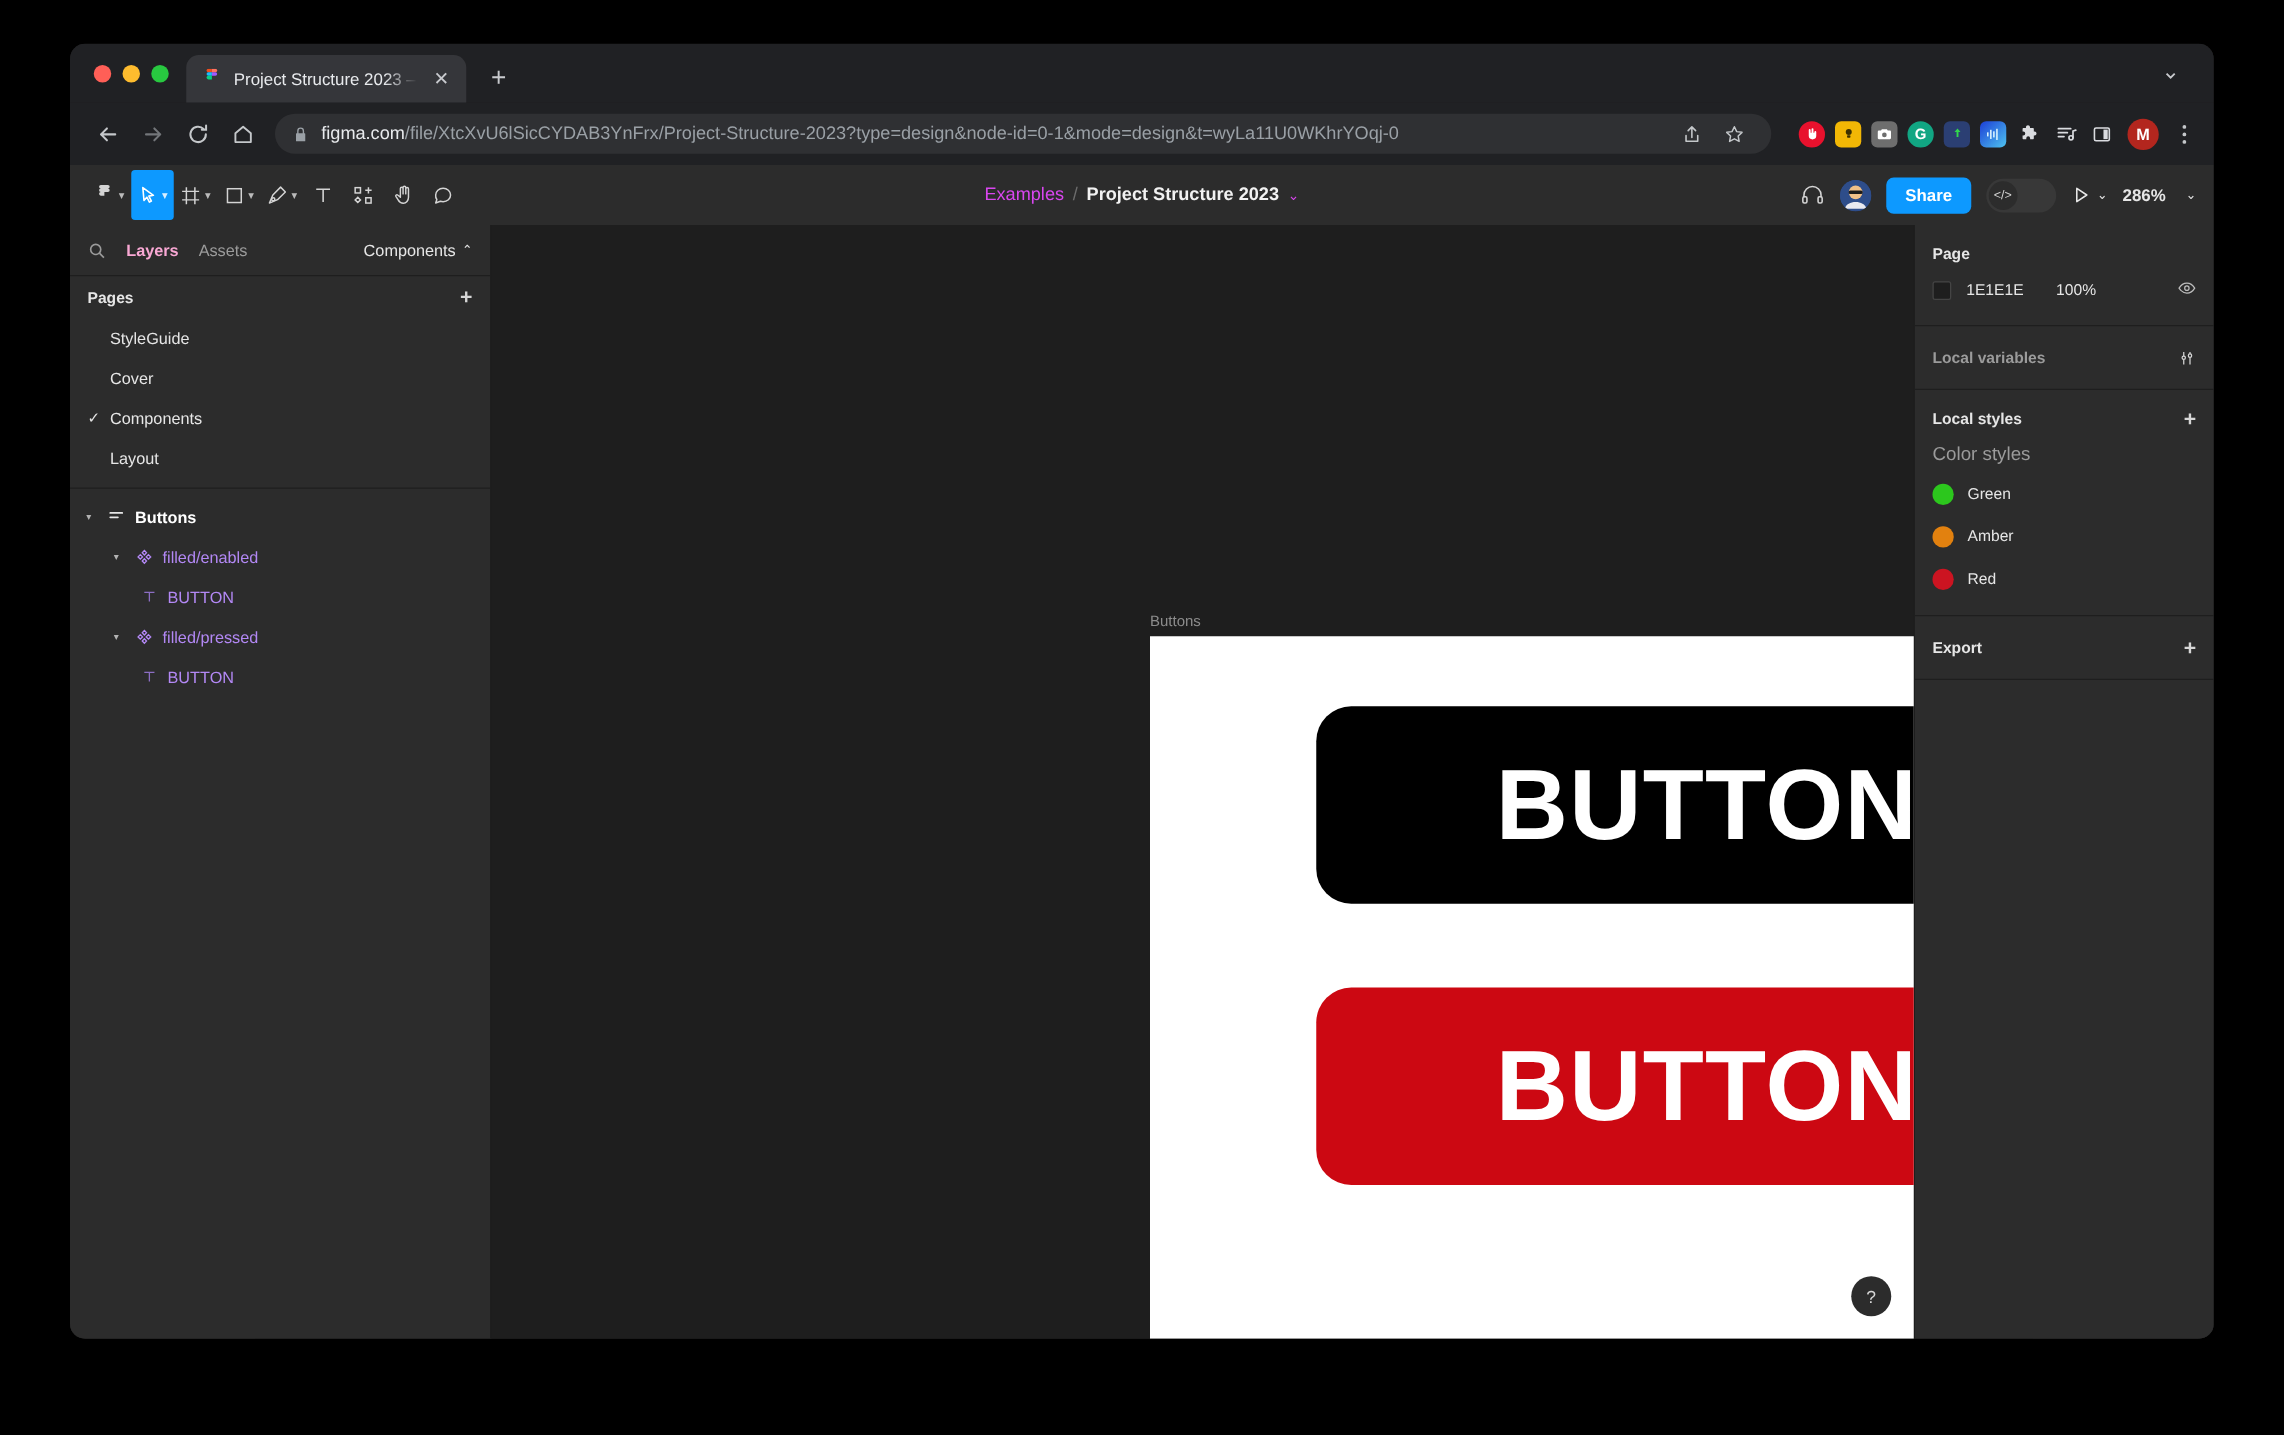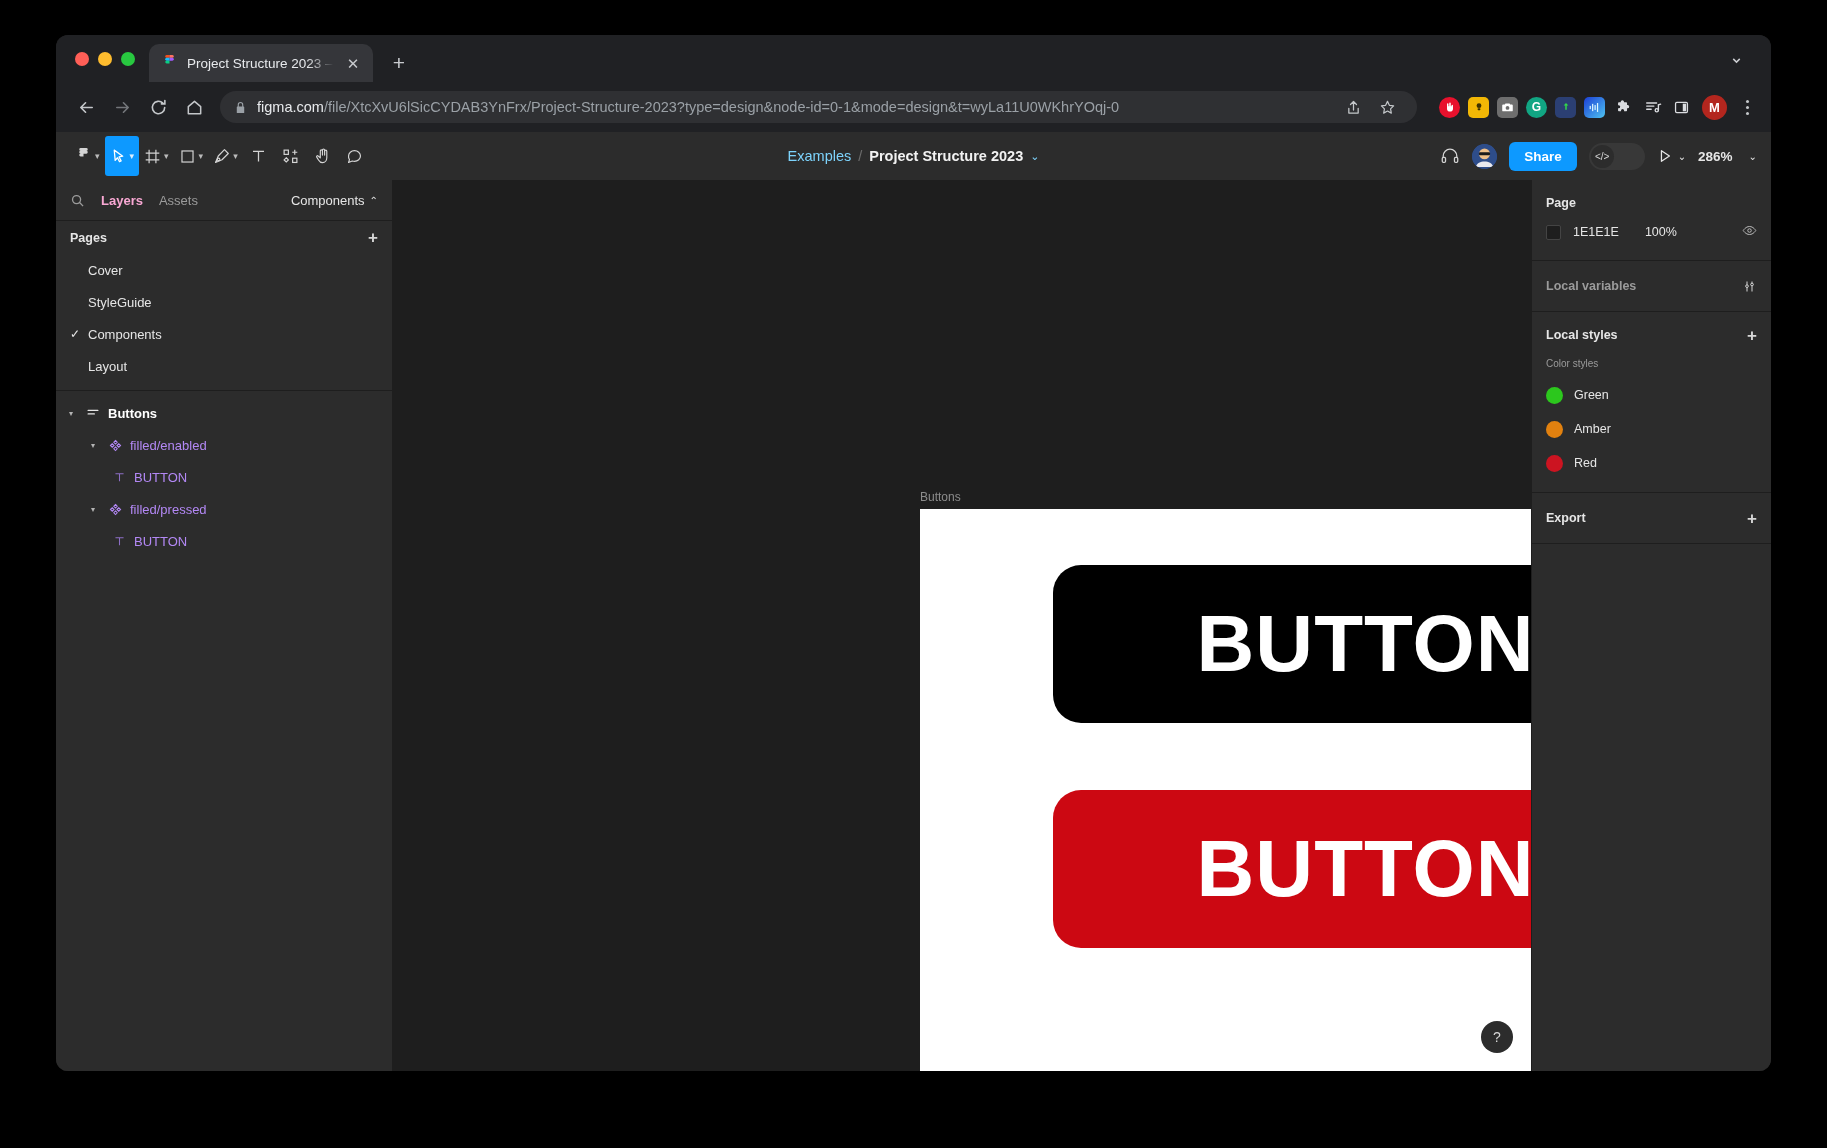--- a/index.html
+++ b/index.html
@@ -137,21 +137,21 @@
     display: flex; align-items: center; justify-content: center;
     gap: 2px; color: #d4d4d4; border-radius: 3px;
   }
   .tool.active { background: #0d99ff; color: #fff; }
   .tool .chev { font-size: 9px; opacity: .85; margin-left: 1px; }
   .fg-center {
     position: absolute; left: 0; right: 0;
     display: flex; align-items: center; justify-content: center;
     gap: 7px; pointer-events: none;
   }
-  .crumb-dim { color: #7dd3fc; font-size: 14.5px; text-align: right; }
+  .crumb-dim { color: #d946ef; font-size: 14.5px; text-align: right; }
   .crumb-sep { color: #6d6d6d; font-size: 14.5px; }
   .crumb-main { color: #f2f2f2; font-size: 14.5px; font-weight: bold; }
   .fg-right {
     margin-left: auto; display: flex; align-items: center; gap: 12px;
   }
   .share-btn {
     background: #0d99ff; color: #fff;
     font-size: 13.5px; font-weight: bold;
     padding: 7px 15px; border-radius: 6px;
   }
@@ -257,21 +257,21 @@
     padding: 0 14px; height: 26px;
     font-size: 12.5px; font-weight: bold; color: #e6e6e6;
   }
   .rp-head.dim { color: #9b9b9b; font-weight: bold; }
   .rp-row {
     display: flex; align-items: center; gap: 12px;
     padding: 0 14px; height: 32px; font-size: 12.5px; color: #e6e6e6;
   }
   .swatch { width: 15px; height: 15px; border-radius: 2px; border: 1px solid #444; flex: 0 0 auto; }
   .eye { margin-left: auto; color: #bdbdbd; }
-  .subhead { padding: 0 14px; height: 30px; display: flex; align-items: center; font-size: 10px; color: #9b9b9b; }
+  .subhead { padding: 0 14px; height: 30px; display: flex; align-items: center; font-size: 15px; color: #9b9b9b; }
   .style-row { display: flex; align-items: center; gap: 11px; padding: 0 14px; height: 34px; font-size: 12.5px; color: #e6e6e6; }
   .style-dot { width: 17px; height: 17px; border-radius: 50%; flex: 0 0 auto; }
   .rp-icon { margin-left: auto; color: #d6d6d6; display: flex; align-items: center; }
 </style>
 </head>
 <body>
 
 <div class="screen">
 <div class="window">
 
@@ -523,25 +523,25 @@
           </span>
         </div>
 
         <div class="pages-sec">
           <div class="pages-head">
             <span>Pages</span>
             <span class="plus">+</span>
           </div>
           <div class="page-row">
             <span class="page-check"></span>
-            <span>Cover</span>
+            <span>StyleGuide</span>
           </div>
           <div class="page-row">
             <span class="page-check"></span>
-            <span>StyleGuide</span>
+            <span>Cover</span>
           </div>
           <div class="page-row">
             <span class="page-check">✓</span>
             <span>Components</span>
           </div>
           <div class="page-row">
             <span class="page-check"></span>
             <span>Layout</span>
           </div>
         </div>

